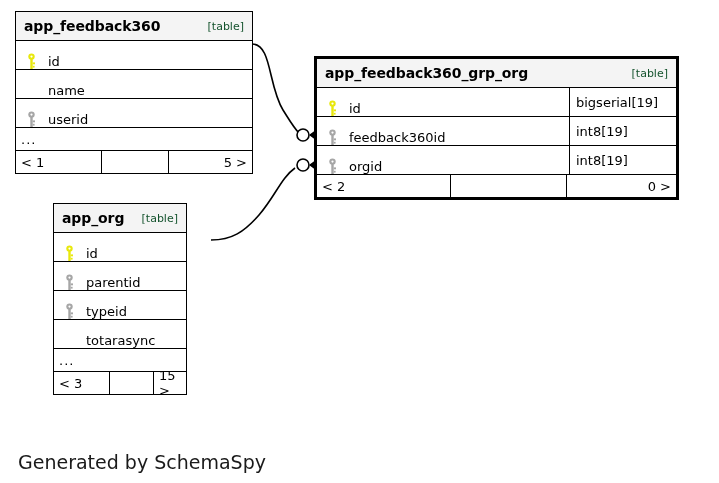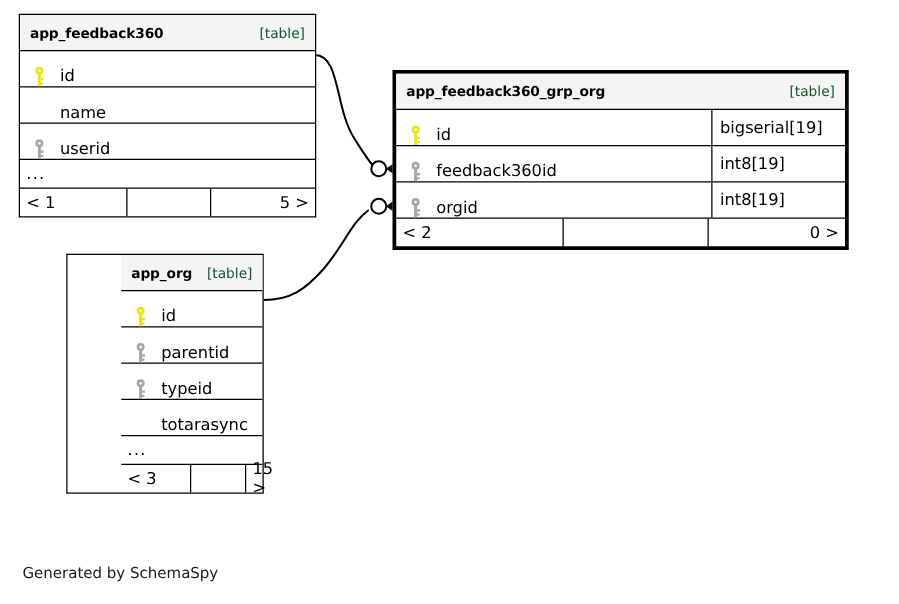--- a/index.html
+++ b/index.html
@@ -49,21 +49,21 @@
     align-items: center;
     justify-content: space-between;
     background: #f4f4f4;
     border-bottom: 1px solid #000000;
     box-sizing: border-box;
     padding: 0 8px;
     height: 29px;
   }
   .tbl-name {
     font-weight: bold;
-    font-size: 11px;
+    font-size: 14px;
     letter-spacing: -0.1px;
     white-space: nowrap;
   }
   .tbl-tag {
     font-size: 11px;
     color: #14532d;
     white-space: nowrap;
     padding-left: 10px;
   }
 
@@ -138,21 +138,21 @@
   }
   .footer-cell:last-child { border-right: none; }
   .footer-left  { justify-content: flex-start; }
   .footer-mid   { justify-content: center; }
   .footer-right { justify-content: flex-end; }
 
   #footer-note {
     position: absolute;
     left: 18px;
     top: 451px;
-    font-size: 12px;
+    font-size: 19px;
     color: #1a1a1a;
     z-index: 2;
     white-space: nowrap;
   }
 </style>
 </head>
 <body>
 
 <div id="canvas">
 
@@ -286,21 +286,21 @@
     </div>
 
 
     <div class="footer-row">
       <div class="footer-cell footer-left" style="flex:0 0 134px;">&lt; 2</div>
       <div class="footer-cell footer-mid" style="flex:0 0 116px;"></div>
       <div class="footer-cell footer-right" style="flex:1 1 auto;">0 &gt;</div>
     </div>
   </div>
 
-  <div class="table-box" style="left:53px; top:203px; width:158px;padding-left:43px;">
+  <div class="table-box" style="left:53px; top:203px; width:134px;">
     <div class="tbl-header">
       <span class="tbl-name">app_org</span>
       <span class="tbl-tag">[table]</span>
     </div>
 
     <div class="tbl-row">
       <div class="cell-name">
         <span class="keyslot">
           <svg width="9" height="17" viewBox="0 0 9 17" aria-hidden="true">
             <circle cx="4.5" cy="3.6" r="3.2" fill="#e8e80d"></circle>

